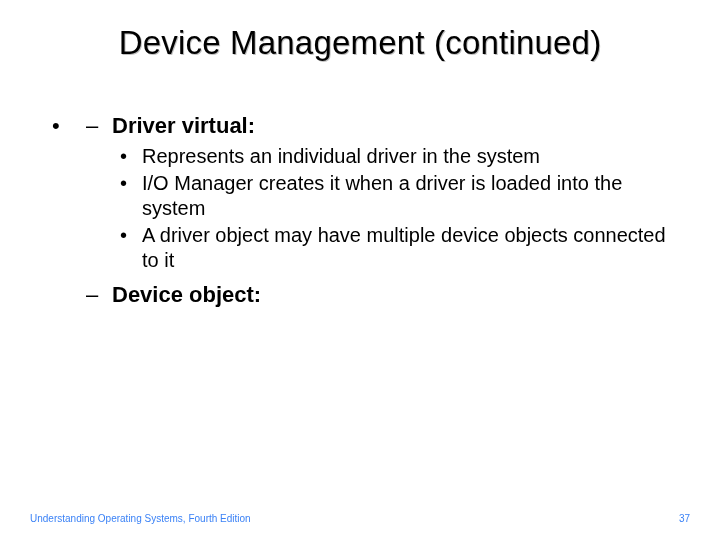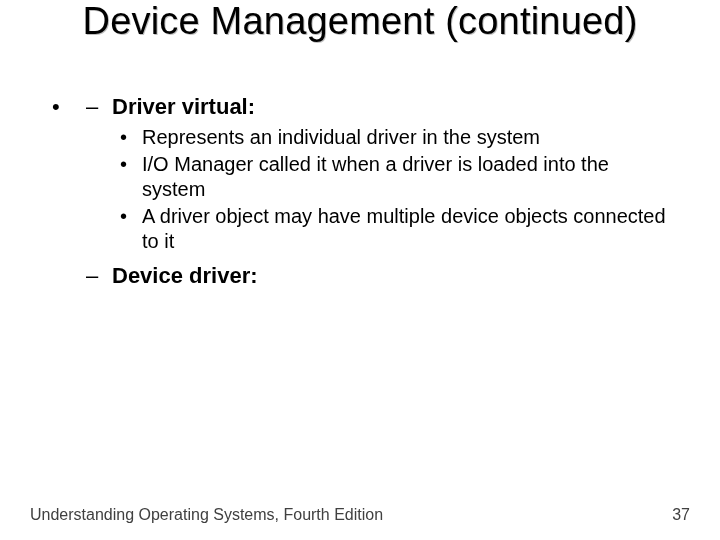--- a/index.html
+++ b/index.html
@@ -13,21 +13,22 @@
     position: relative;
   }
   .slide {
     width: 720px;
     height: 540px;
     position: relative;
     box-sizing: border-box;
   }
   .title {
     text-align: center;
-    font-size: 38px;
+    font-size: 33px;
+    padding-top: 24px;
     padding-bottom: 10px;
     text-shadow: 1px 1px 0 rgba(0,0,0,0.25);
     letter-spacing: 0.2px;
   }
   .body {
     padding: 30px 48px 0 48px;
     font-size: 22px;
     line-height: 1.25;
   }
   ul {
@@ -80,47 +81,47 @@
     content: "•";
     position: absolute;
     left: 8px;
     top: 0;
   }
   .footer {
     position: absolute;
     bottom: 16px;
     left: 30px;
     right: 30px;
-    font-size: 16px;
-    color: #404040;
+    font-size: 10px;
+    color: #3b82f6;
     display: flex;
     justify-content: space-between;
   }
 </style>
 </head>
 <body>
 
 <div class="slide">
 
   <div class="title">Device Management (continued)</div>
 
   <div class="body">
     <ul class="lvl1">
       <li>
         <ul class="lvl2">
           <li>
             <span>Driver virtual:</span>
             <ul class="lvl3">
               <li>Represents an individual driver in the system</li>
-              <li>I/O Manager called it when a driver is loaded into the system</li>
+              <li>I/O Manager creates it when a driver is loaded into the system</li>
               <li>A driver object may have multiple device objects connected to it</li>
             </ul>
           </li>
           <li>
-            <span>Device driver:</span>
+            <span>Device object:</span>
           </li>
         </ul>
       </li>
     </ul>
   </div>
 
   <div class="footer">
     <span>Understanding Operating Systems, Fourth Edition</span>
     <span>37</span>
   </div>

